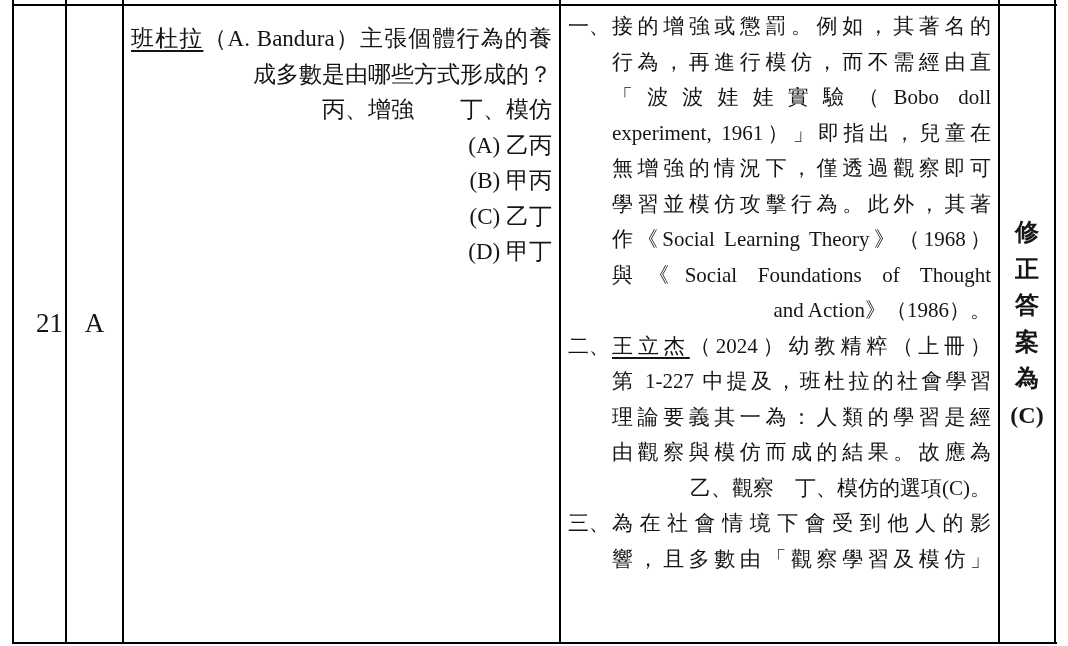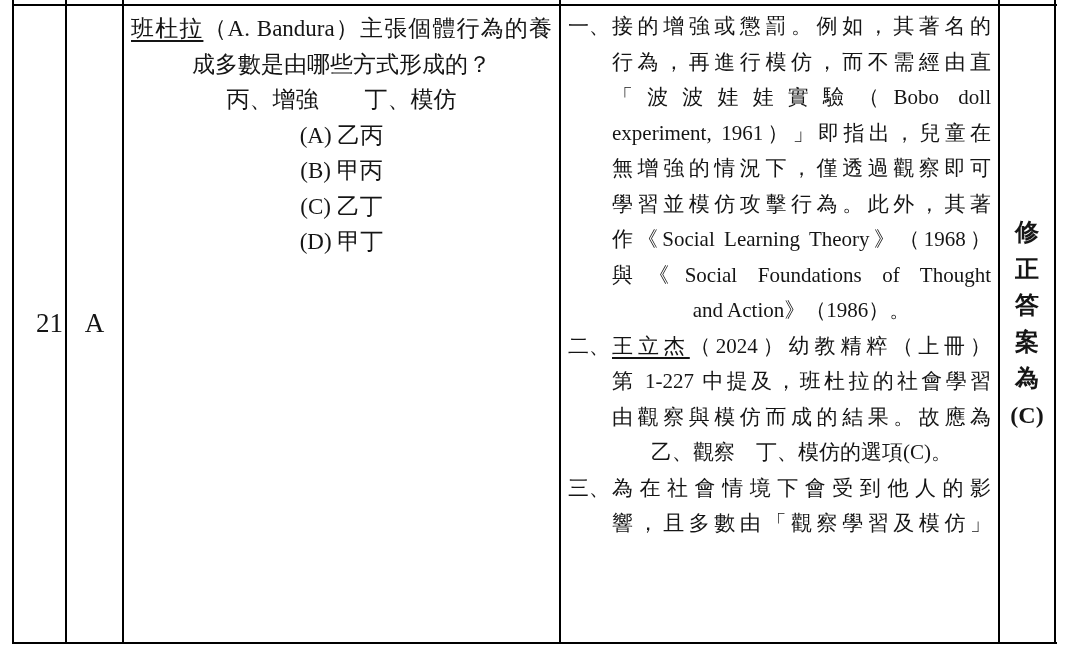--- a/index.html
+++ b/index.html
@@ -13,31 +13,31 @@
   }
   
   .vline{position:absolute;top:0;height:644px;width:2px;background:#000;}
   .hline{position:absolute;left:13px;width:1044px;height:2px;background:#000;}
   
   .cell{position:absolute;box-sizing:border-box;}
   .center-cell{
     display:flex;align-items:center;justify-content:center;
     font-size:27px;
   }
-  #cell-question{left:131px;top:11px;width:421px;font-size:23px;}
+  #cell-question{left:131px;top:21px;width:421px;font-size:23px;}
   #cell-explanation{left:568px;top:9px;width:423px;font-size:21px;}
   #cell-correction{
     left:1000px;top:5px;width:54px;height:637px;
     display:flex;flex-direction:column;align-items:center;justify-content:center;
     font-weight:bold;font-size:24px;
   }
   .ln{
     height:35.5px;line-height:35.5px;
     white-space:nowrap;overflow:hidden;
-    text-align:center;
+    text-align:right;
   }
   .ln.fill{
     text-align:justify;
     text-align-last:justify;
   }
   .exp-item{position:relative;padding-left:44px;}
   .marker{
     position:absolute;left:0;top:0;
     height:35.5px;line-height:35.5px;
   }
@@ -93,20 +93,21 @@
         <div class="ln fill"><span>無增強的情況下，僅透過觀察即可</span></div>
         <div class="ln fill"><span>學習並模仿攻擊行為。此外，其著</span></div>
         <div class="ln fill"><span>作《Social Learning Theory》（1968）</span></div>
         <div class="ln fill"><span>與《Social Foundations of Thought</span></div>
         <div class="ln"><span>and Action》（1986）。</span></div>
       </div>
       <div class="exp-item">
         <span class="marker">二、</span>
         <div class="ln fill"><span class="u">王立杰</span><span>（2024）幼教精粹（上冊）</span></div>
         <div class="ln fill"><span>第 1-227 中提及，班杜拉的社會學習</span></div>
+        <div class="ln fill"><span>理論要義其一為：人類的學習是經</span></div>
         <div class="ln fill"><span>由觀察與模仿而成的結果。故應為</span></div>
         <div class="ln"><span>乙、觀察　丁、模仿的選項(C)。</span></div>
       </div>
       <div class="exp-item">
         <span class="marker">三、</span>
         <div class="ln fill"><span>為在社會情境下會受到他人的影</span></div>
         <div class="ln fill"><span>響，且多數由「觀察學習及模仿」</span></div>
       </div>
     </div>
 

